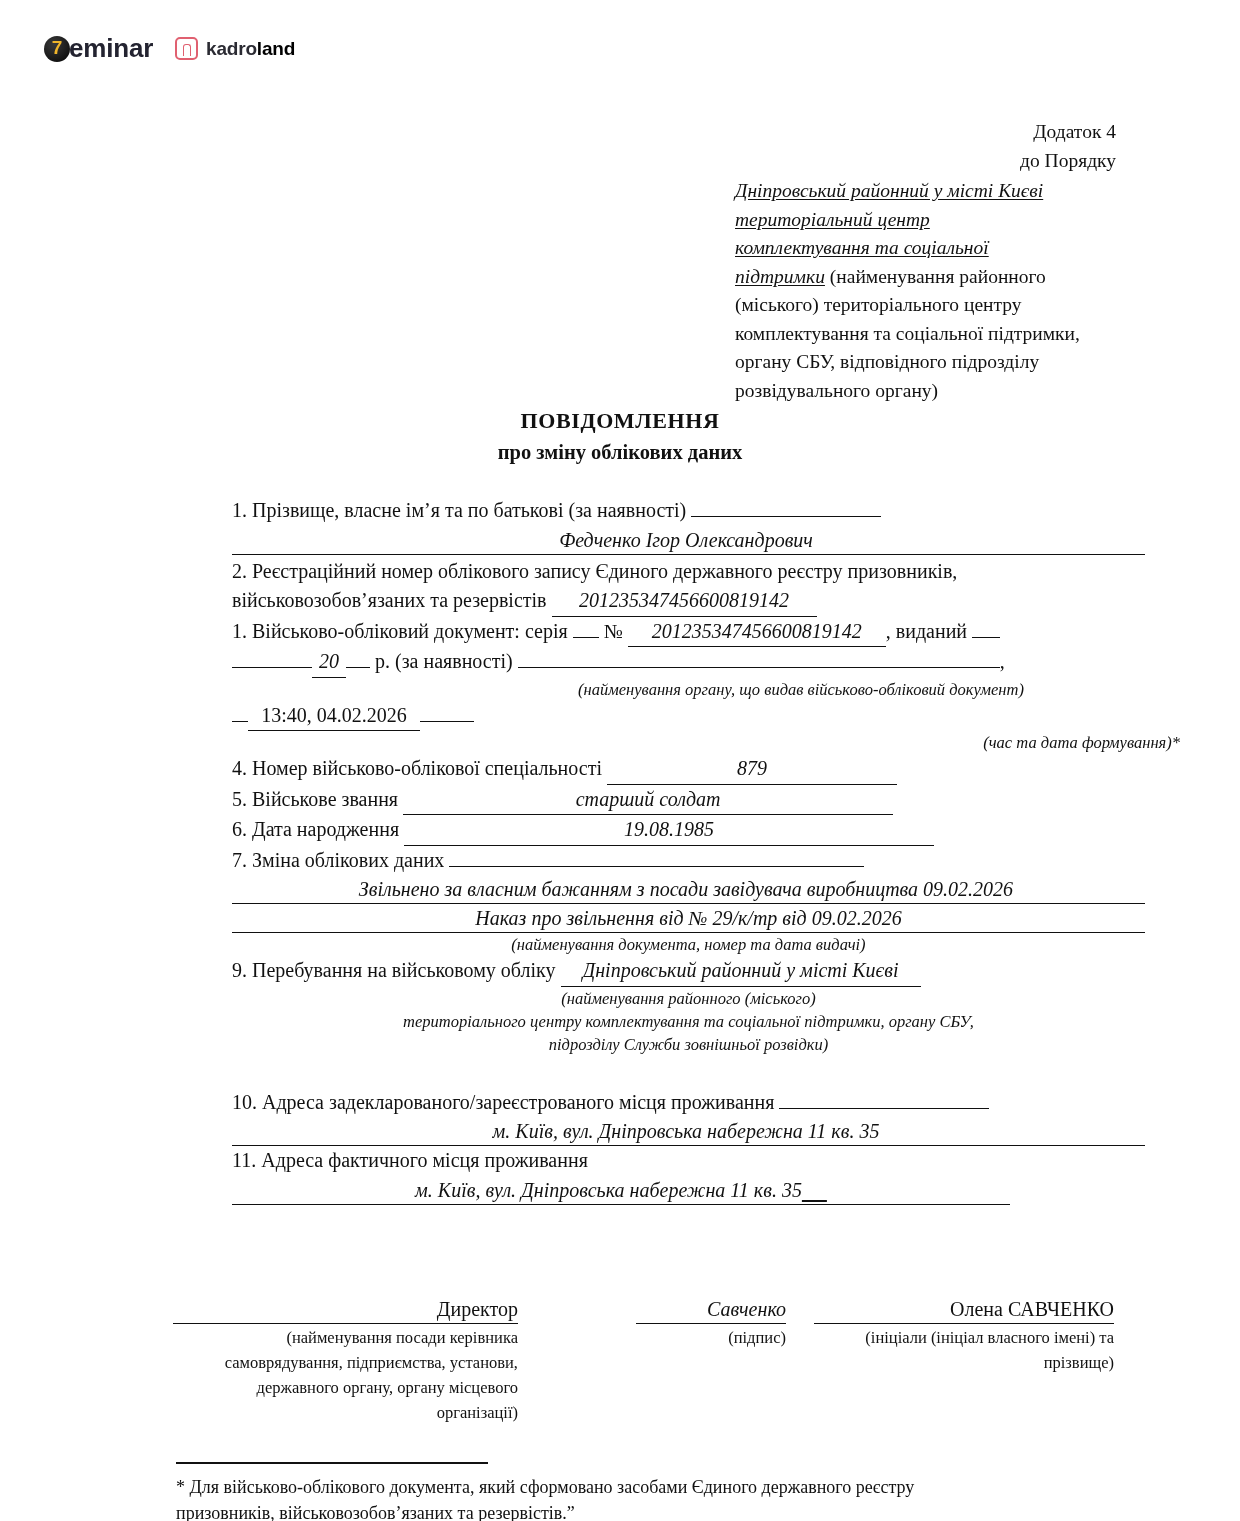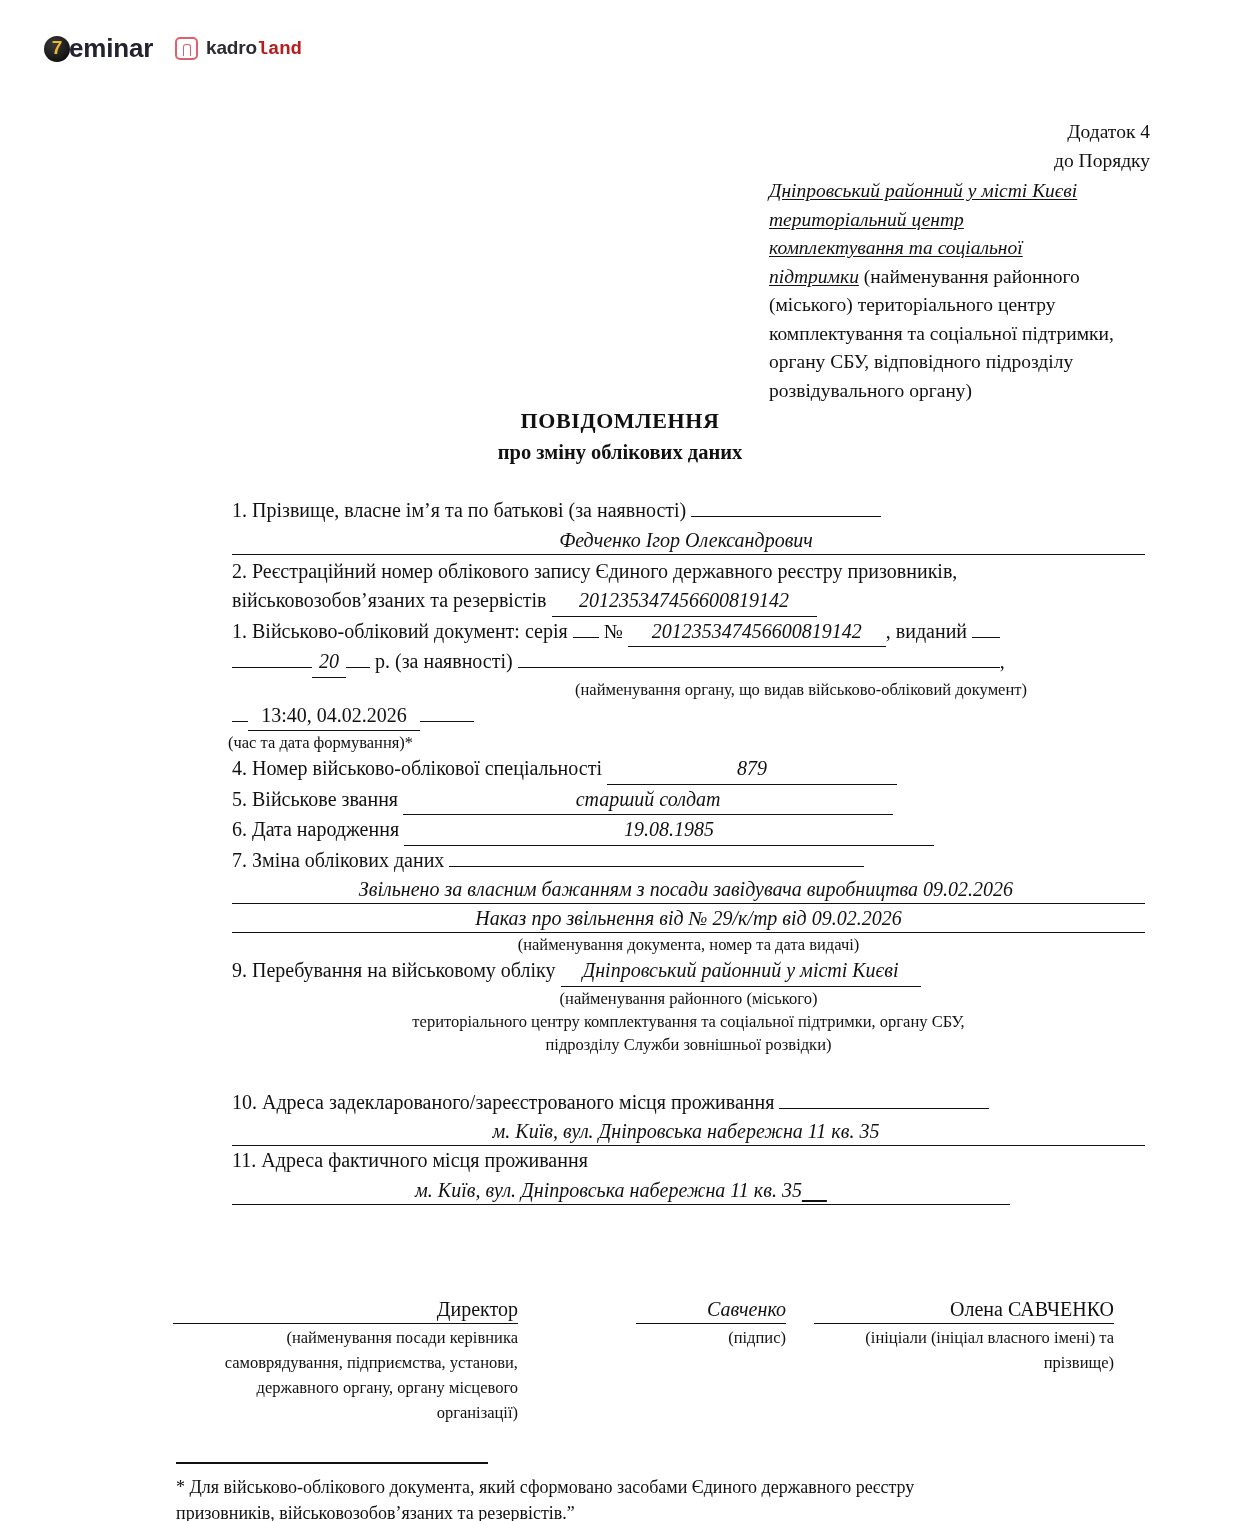--- a/index.html
+++ b/index.html
@@ -49,27 +49,27 @@
     width: 6px; height: 11px;
     border: 1.6px solid #e06070; border-radius: 3px 3px 0 0;
     border-bottom: none;
   }
   .kad-text {
     font-family: "Liberation Sans", sans-serif;
     font-weight: bold; font-size: 19px; letter-spacing: -0.2px;
     margin-left: 6px;
   }
   .kad-text .a { color: #2b2b33; }
-  .kad-text .b { color: #b91c1c; font-family: Liberation Mono, monospace; }
+  .kad-text .b { color: #000000; }
 
   
   .page { position: absolute; top: 0; left: 0; width: 1240px; }
 
   .hdr-block {
-    position: absolute; top: 118px; left: 769px; width: 400px;
+    position: absolute; top: 118px; left: 735px; width: 400px;
     font-size: 19.5px; line-height: 28.5px;
   }
   .hdr-right { text-align: left; }
   .hdr-line-right { display: block; }
   .ital-u { font-style: italic; text-decoration: underline; text-underline-offset: 2px; }
 
   .doc-title {
     position: absolute; top: 408px; left: 0; width: 1240px;
     text-align: center;
   }
@@ -87,21 +87,21 @@
   .ul { text-decoration: underline; text-underline-offset: 3px; }
   .i { font-style: italic; }
   .fill { display: inline-block; border-bottom: 1.3px solid #111; vertical-align: baseline; }
   .val {
     font-style: italic;
     border-bottom: 1.3px solid #111;
     display: inline-block;
     text-align: center;
     vertical-align: baseline;
   }
-  .caption { font-size: 16.5px; text-align: center; line-height: 23px; }
+  .caption { font-size: 16.5px; text-align: center; line-height: 23px; font-style: italic; }
 
   
   .ansrow {
     border-bottom: 1.3px solid #111;
     text-align: center;
     font-style: italic;
     font-size: 20px;
     line-height: 28px;
   }
 
@@ -207,21 +207,21 @@
         <span>р. (за наявності)</span>
         <span class="fill" style="width:482px;"></span><span>,</span>
       </div>
       <div class="caption" style="padding-left:190px;">(найменування органу, що видав військово-обліковий документ)</div>
     </div>
 
     <div class="row" style="padding-left:232px; padding-right:60px;">
       <div>
         <span class="fill" style="width:16px;"></span><span class="val" style="font-style:normal; min-width:172px;">13:40, 04.02.2026</span><span class="fill" style="width:54px;"></span>
       </div>
-      <div class="caption" style="text-align:left; margin-left:-4px;">(час та дата формування)*</div>
+      <div class="caption" style="text-align:right; margin-left:-4px;">(час та дата формування)*</div>
     </div>
 
     <div class="row" style="padding-left:232px; padding-right:60px;">
       <span>4. Номер військово-облікової спеціальності</span>
       <span class="val" style="min-width:290px;">879</span>
     </div>
 
     <div class="row" style="padding-left:232px; padding-right:60px;">
       <span>5. Військове звання</span>
       <span class="val" style="min-width:490px;">старший солдат</span>

